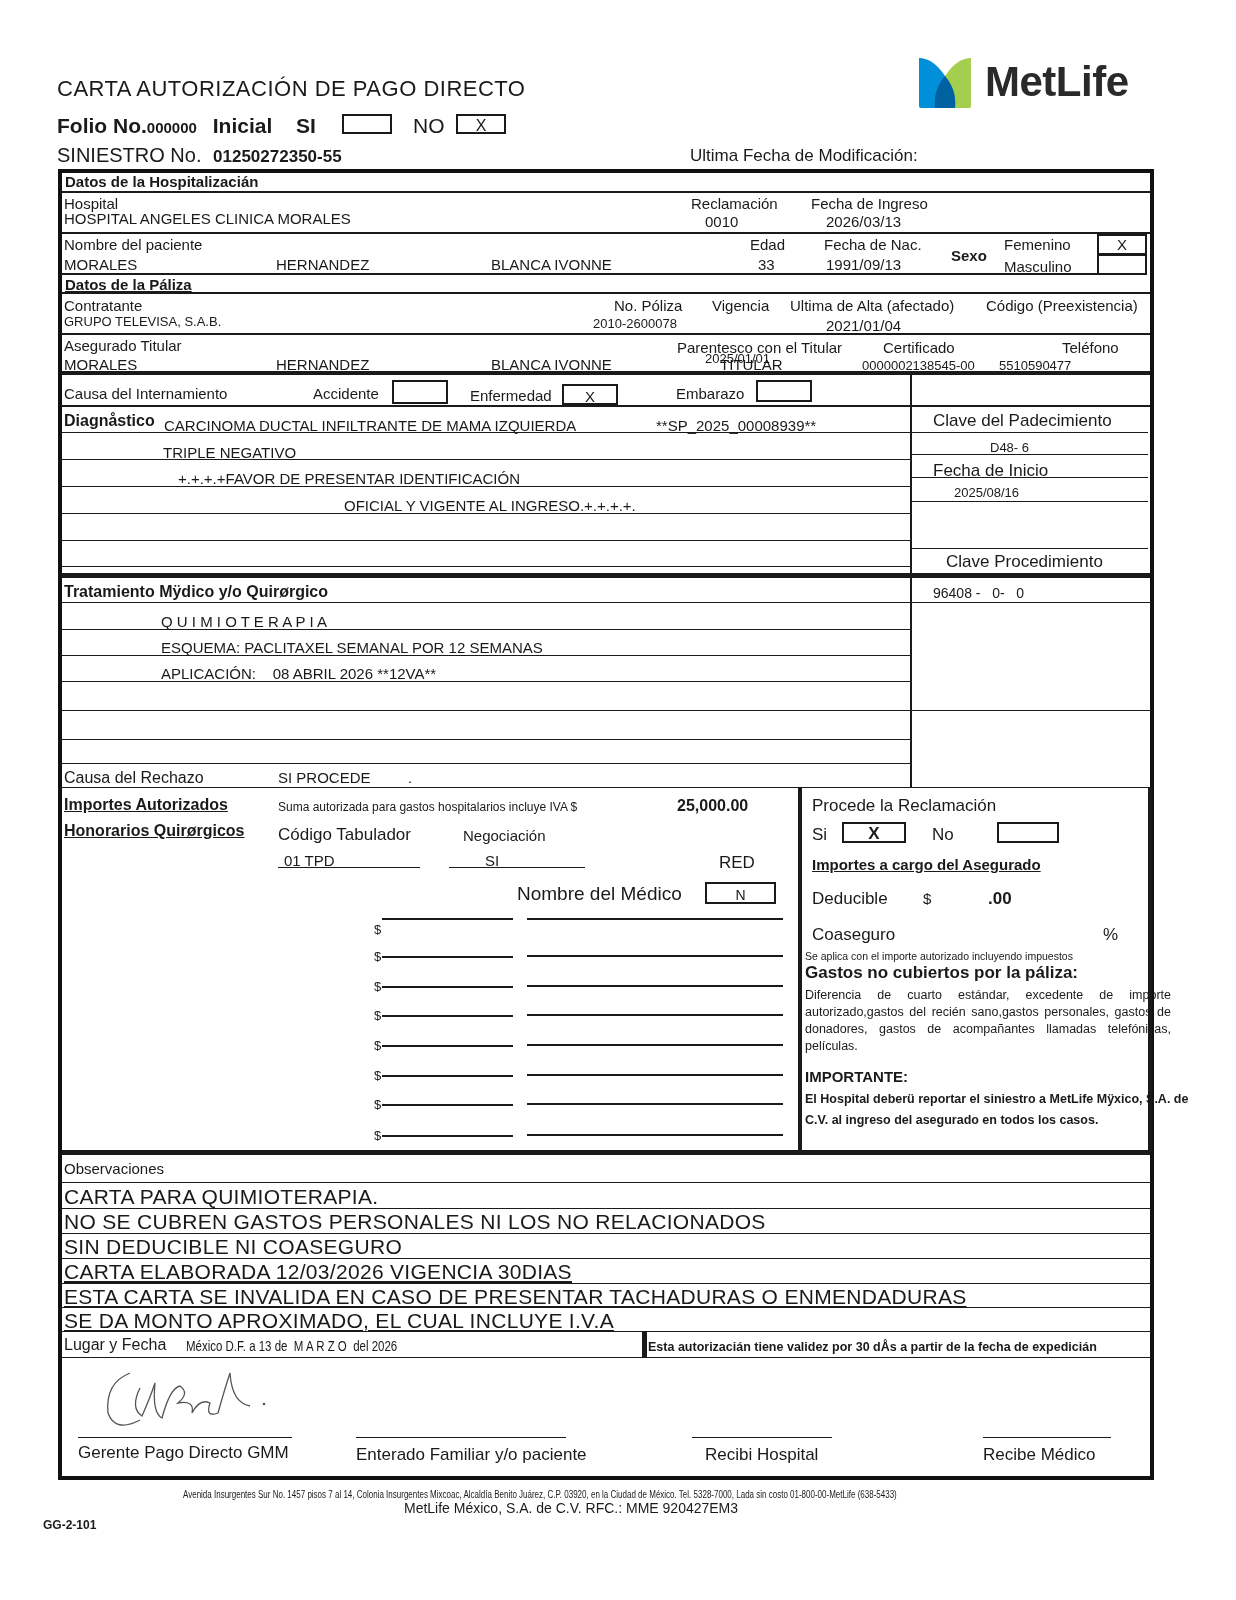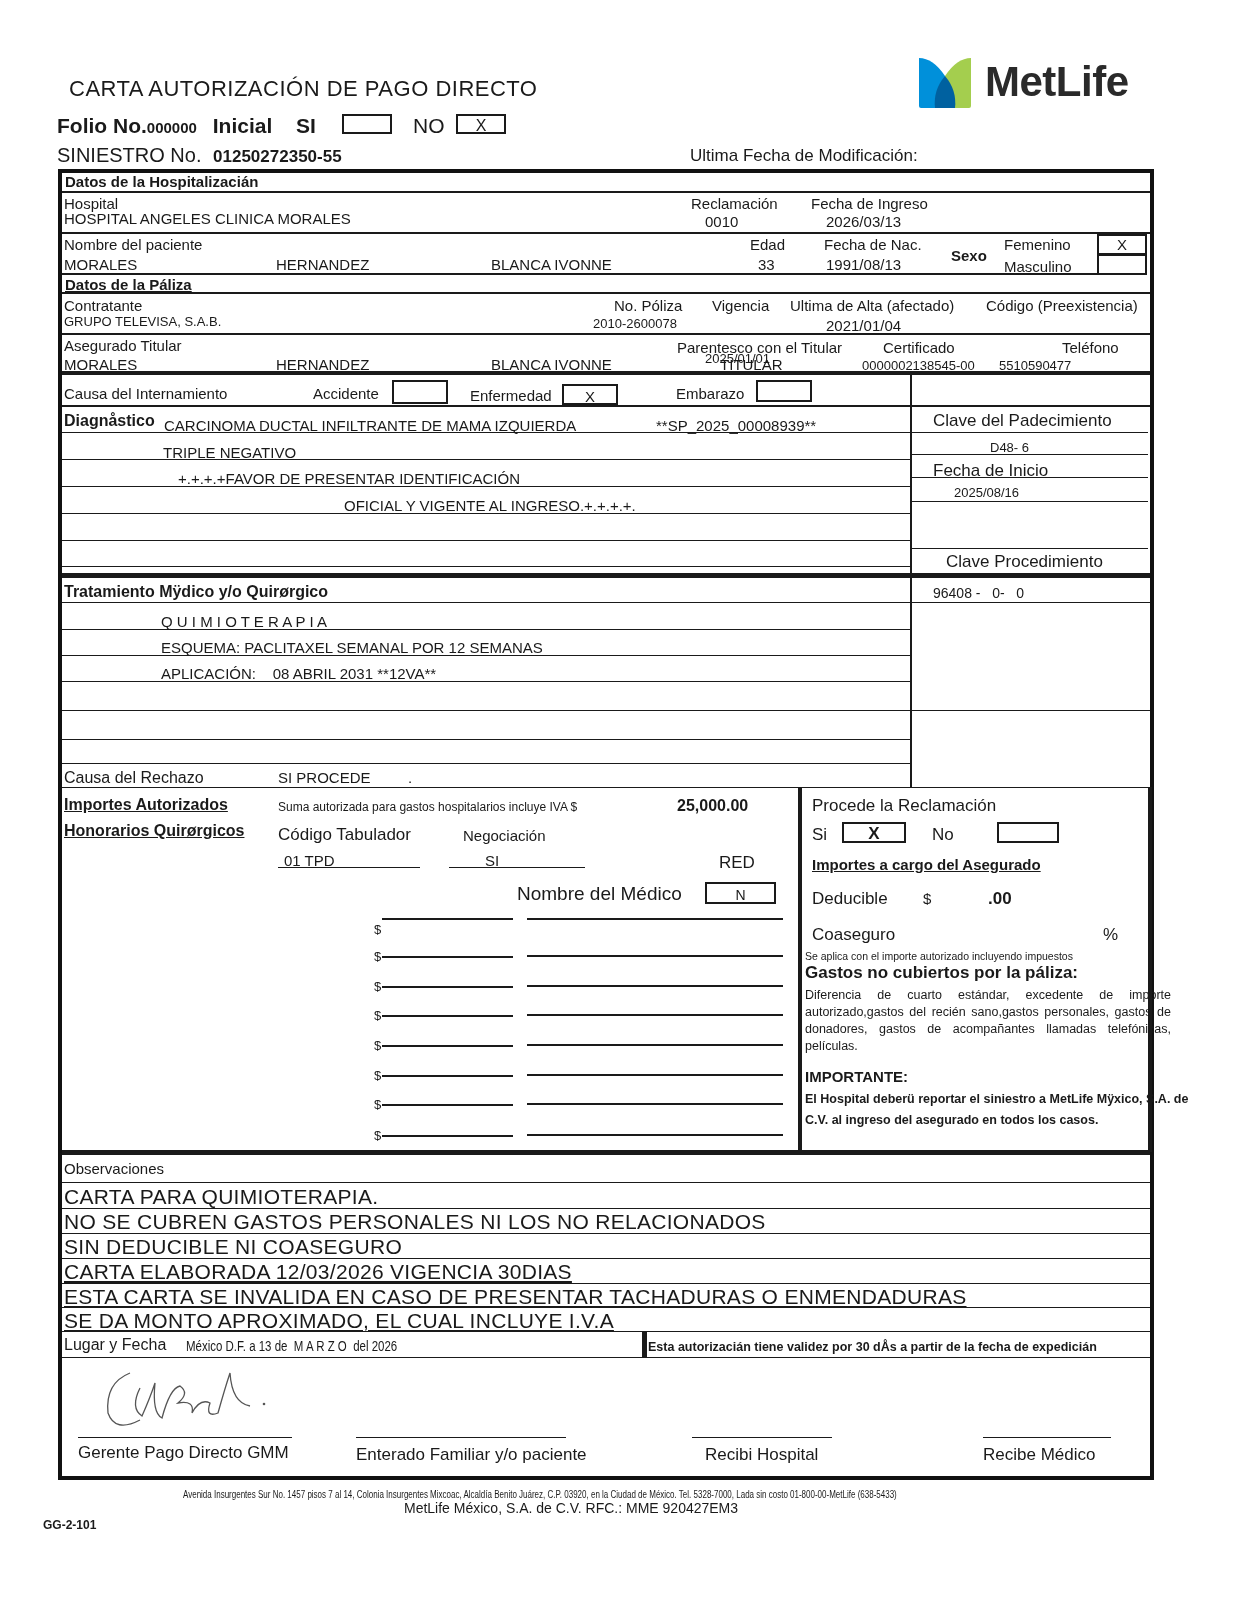--- a/index.html
+++ b/index.html
@@ -12,21 +12,21 @@
   .u { text-decoration: underline; }
   .b { font-weight: bold; }
   .lbl { font-size: 15px; }
   .sm { font-size: 13px; }
   .title { font-size: 22px; letter-spacing: 0.5px; }
   .obs { font-size: 21px; letter-spacing: 0.3px; }
 </style>
 </head>
 <body>
 
-<div class="abs title" style="left:57px;top:76px;margin-left:12px;">CARTA AUTORIZACIÓN DE PAGO DIRECTO</div>
+<div class="abs title" style="left:57px;top:76px;">CARTA AUTORIZACIÓN DE PAGO DIRECTO</div>
 
 <div class="abs" style="left:57px;top:114px;font-size:21px;font-weight:bold;">
   <span>Folio No.</span><span style="font-size:15px;">000000</span>
   <span style="margin-left:10px;">Inicial</span>
   <span style="margin-left:18px;">SI</span>
 </div>
 <div class="box" style="left:342px;top:114px;width:50px;height:20px;font-size:16px;line-height:16px;"></div>
 <div class="abs" style="left:413px;top:114px;font-size:21px;">NO</div>
 <div class="box" style="left:456px;top:114px;width:50px;height:20px;font-size:16px;line-height:20px;">X</div>
 
@@ -57,21 +57,21 @@
 <div class="abs lbl" style="left:826px;top:213px;">2026/03/13</div>
 <div class="hline" style="left:62px;top:232px;width:1088px;"></div>
 
 <div class="abs lbl" style="left:64px;top:236px;">Nombre del paciente</div>
 <div class="abs lbl" style="left:64px;top:256px;">MORALES</div>
 <div class="abs lbl" style="left:276px;top:256px;">HERNANDEZ</div>
 <div class="abs lbl" style="left:491px;top:256px;">BLANCA IVONNE</div>
 <div class="abs lbl" style="left:750px;top:236px;">Edad</div>
 <div class="abs lbl" style="left:758px;top:256px;">33</div>
 <div class="abs lbl" style="left:824px;top:236px;">Fecha de Nac.</div>
-<div class="abs lbl" style="left:826px;top:256px;">1991/08/13</div>
+<div class="abs lbl" style="left:826px;top:256px;">1991/09/13</div>
 <div class="abs b lbl" style="left:951px;top:247px;">Sexo</div>
 <div class="abs lbl" style="left:1004px;top:236px;">Femenino</div>
 <div class="abs lbl" style="left:1004px;top:258px;">Masculino</div>
 <div class="box" style="left:1097px;top:234px;width:50px;height:21px;font-size:15px;line-height:18px;">X</div>
 <div class="box" style="left:1097px;top:254px;width:50px;height:21px;"></div>
 <div class="hline" style="left:62px;top:273px;width:1035px;"></div>
 
 <div class="abs b lbl u" style="left:65px;top:276px;">Datos de la Páliza</div>
 <div class="hline" style="left:62px;top:292px;width:1088px;"></div>
 <div class="abs lbl" style="left:64px;top:297px;">Contratante</div>
@@ -132,21 +132,21 @@
 <div class="abs" style="left:946px;top:552px;font-size:17px;">Clave Procedimiento</div>
 <div class="hline" style="left:62px;top:573px;width:1088px;height:5px;"></div>
 
 <div class="abs b lbl" style="left:64px;top:583px;font-size:16px;">Tratamiento Mÿdico y/o Quirørgico</div>
 <div class="abs sm" style="left:933px;top:585px;white-space:pre;font-size:14px;">96408 -   0-   0</div>
 <div class="hline" style="left:62px;top:602px;width:1088px;height:1px;"></div>
 <div class="abs lbl" style="left:161px;top:613px;">Q U I M I O T E R A P I A</div>
 <div class="hline" style="left:62px;top:629px;width:850px;height:1px;"></div>
 <div class="abs lbl" style="left:161px;top:639px;">ESQUEMA: PACLITAXEL SEMANAL POR 12 SEMANAS</div>
 <div class="hline" style="left:62px;top:655px;width:850px;height:1px;"></div>
-<div class="abs lbl" style="left:161px;top:665px;white-space:pre;">APLICACIÓN:    08 ABRIL 2031 **12VA**</div>
+<div class="abs lbl" style="left:161px;top:665px;white-space:pre;">APLICACIÓN:    08 ABRIL 2026 **12VA**</div>
 <div class="hline" style="left:62px;top:681px;width:850px;height:1px;"></div>
 <div class="hline" style="left:62px;top:710px;width:1088px;height:1px;"></div>
 <div class="hline" style="left:62px;top:739px;width:850px;height:1px;"></div>
 <div class="hline" style="left:62px;top:763px;width:850px;height:1px;"></div>
 
 <div class="abs lbl" style="left:64px;top:769px;font-size:16px;">Causa del Rechazo</div>
 <div class="abs lbl" style="left:278px;top:769px;white-space:pre;">SI PROCEDE         .</div>
 <div class="hline" style="left:62px;top:787px;width:1088px;height:1px;"></div>
 
 <div class="vline" style="left:798px;top:787px;height:365px;width:4px;"></div>

